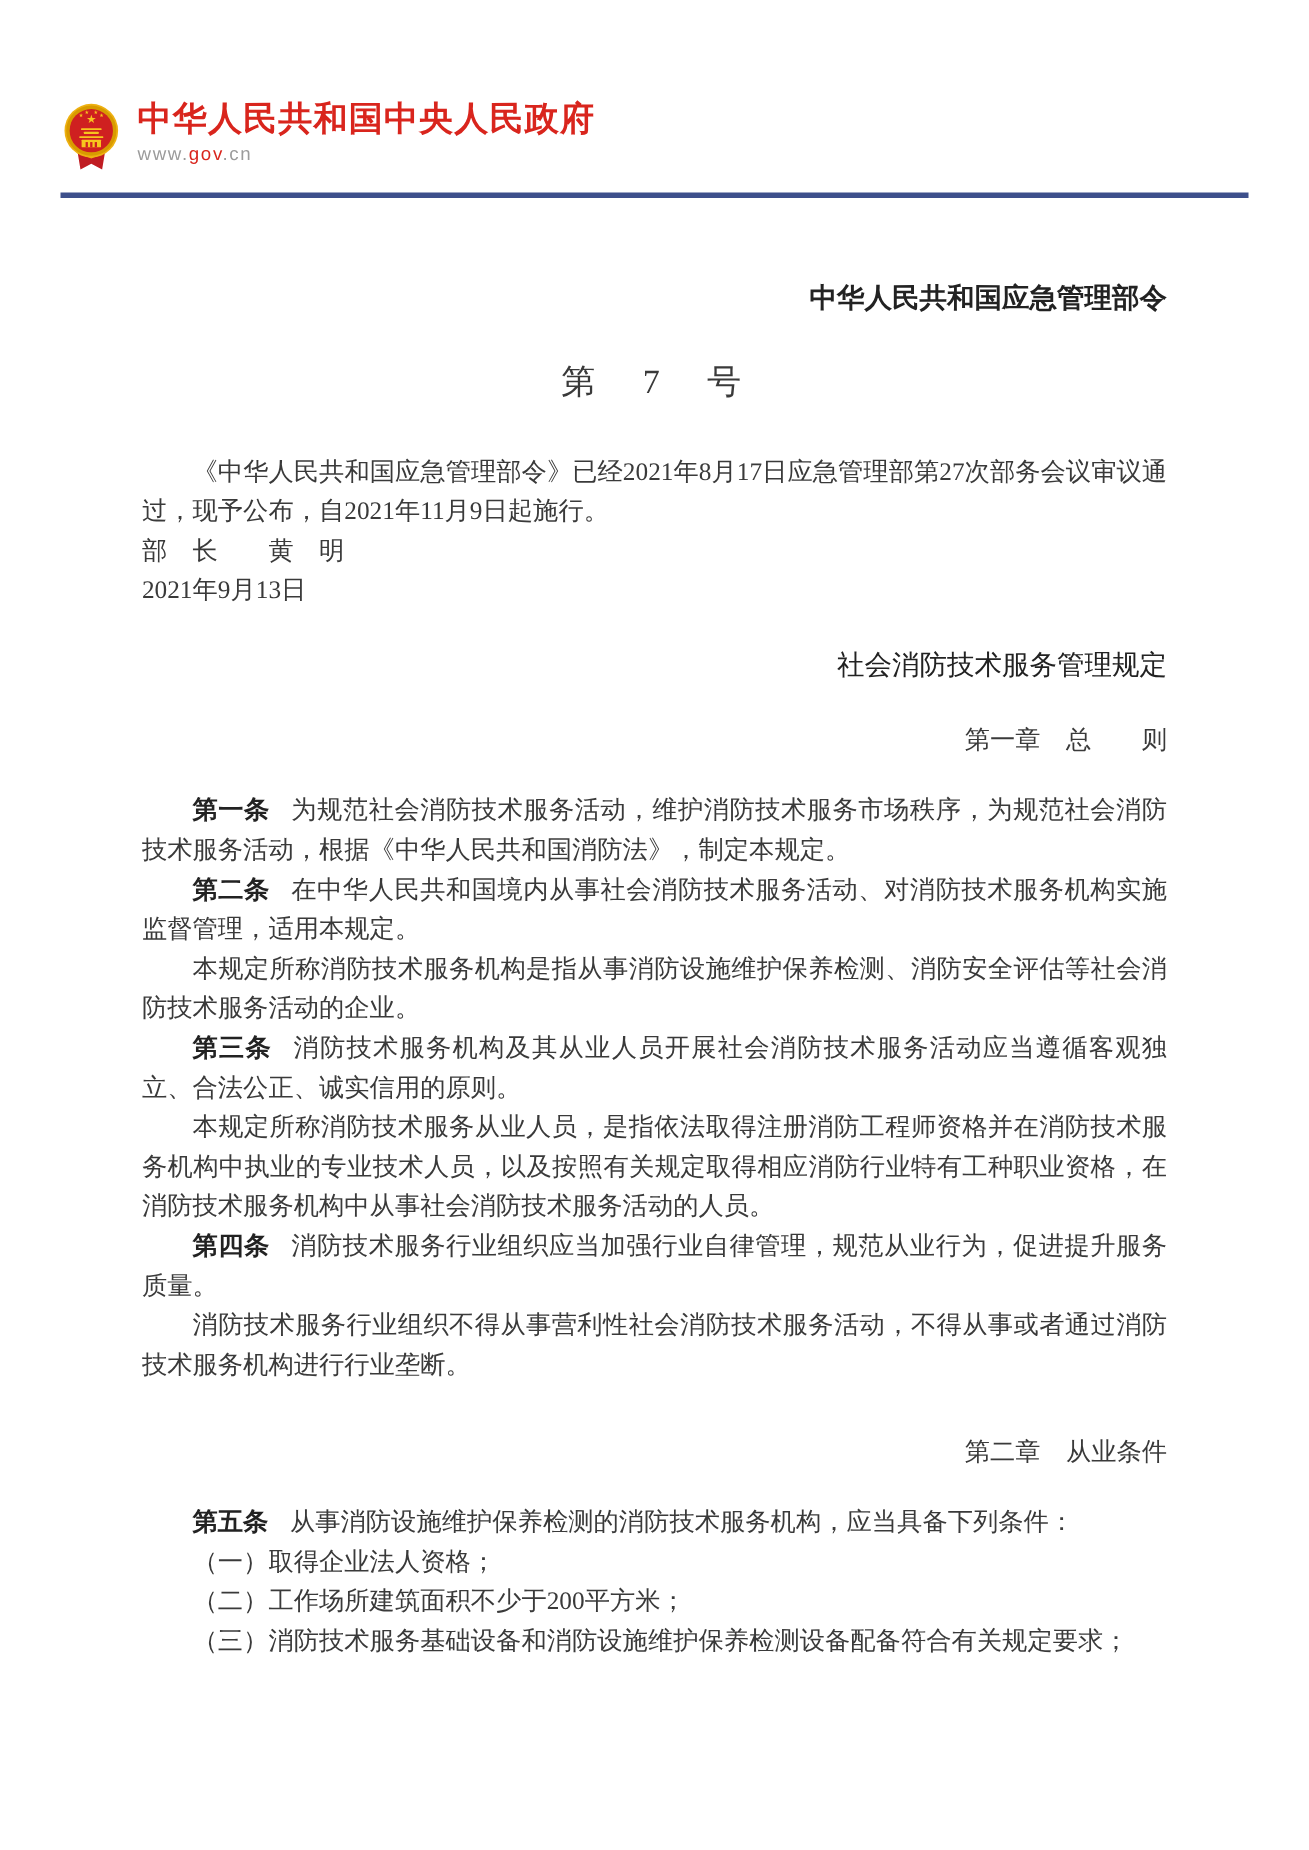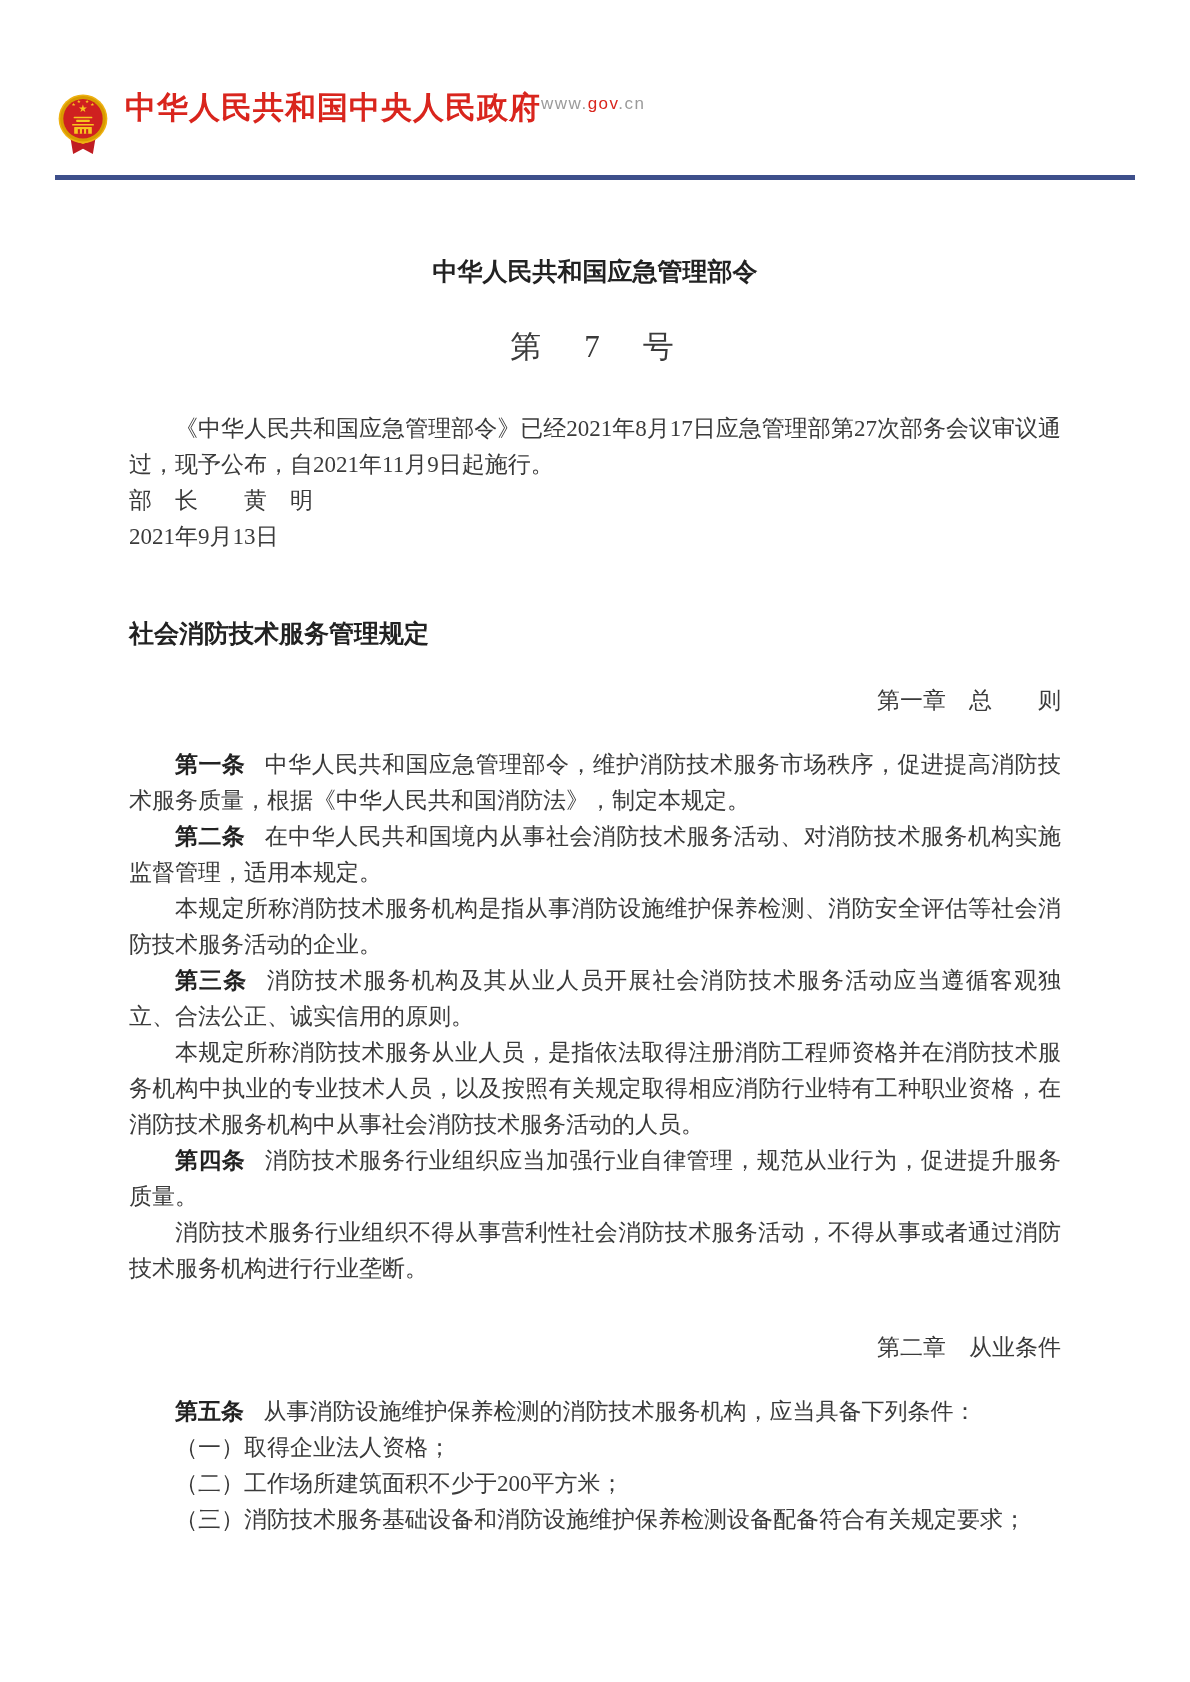--- a/index.html
+++ b/index.html
@@ -13,21 +13,21 @@
   }
   .page { position: absolute; inset: 0; background: #ffffff; }
 
   
   .site-header {
     position: absolute; left: 55px; top: 90px;
     display: flex; align-items: flex-start; gap: 14px;
     text-decoration: none; cursor: pointer;
   }
   .emblem { width: 56px; height: 70px; flex: 0 0 auto; }
-  .brand-block { display: flex; flex-direction: row; justify-content: flex-end; }
+  .brand-block { display: flex; flex-direction: column; justify-content: flex-end; }
   .brand-title {
     font-family: "Liberation Sans", "DejaVu Sans", sans-serif;
     font-weight: bold; font-size: 31px; line-height: 36px;
     color: #d9251d; letter-spacing: 1px;
   }
   .brand-url {
     font-family: "Liberation Sans", "DejaVu Sans", sans-serif;
     font-size: 17px; line-height: 22px; margin-top: 3px;
     color: #9b9b9b; letter-spacing: 1.5px;
   }
@@ -36,32 +36,32 @@
     position: absolute; left: 55px; top: 175px;
     width: 1080px; height: 5px; background: #3d4f8b;
   }
 
   
   .content {
     position: absolute; left: 129px; top: 245px; width: 932px;
     font-size: 23px; line-height: 36px; text-align: justify;
   }
   .decree-title {
-    text-align: center; font-weight: bold; font-size: 25px;
+    text-align: right; font-weight: bold; font-size: 25px;
     color: #222222; margin-top: 8px; line-height: 37px;
   }
   .decree-number {
     text-align: center; font-size: 31px; margin-top: 38px;
     letter-spacing: 6px; line-height: 37px;
   }
   .preamble { margin-top: 46px; text-indent: 2em; }
   .signature { text-align: left; padding-right: 203px; }
   .reg-title {
-    text-align: left; font-weight: bold; font-size: 25px;
-    color: #222222; margin-top: 60px; line-height: 37px;
+    text-align: right; font-weight: normal; font-size: 25px;
+    color: #222222; margin-top: 32px; line-height: 37px;
   }
   .chapter { text-align: right; margin-top: 30px; margin-bottom: 28px; line-height: 37px; }
   .chapter-2 { margin-top: 42px; }
   p.body-p { text-indent: 2em; }
   .lead { font-weight: bold; color: #222222; margin-right: 0.85em; }
 </style>
 </head>
 <body>
 
 <div class="page">
@@ -112,21 +112,21 @@
 
     <div class="signature">
       <div>部　长　　黄　明</div>
       <div>2021年9月13日</div>
     </div>
 
     <div class="reg-title">社会消防技术服务管理规定</div>
 
     <div class="chapter">第一章　总　　则</div>
 
-    <p class="body-p"><b class="lead">第一条</b><span>中华人民共和国应急管理部令，维护消防技术服务市场秩序，促进提高消防技术服务质量，根据《中华人民共和国消防法》，制定本规定。</span></p>
+    <p class="body-p"><b class="lead">第一条</b><span>为规范社会消防技术服务活动，维护消防技术服务市场秩序，为规范社会消防技术服务活动，根据《中华人民共和国消防法》，制定本规定。</span></p>
 
     <p class="body-p"><b class="lead">第二条</b><span>在中华人民共和国境内从事社会消防技术服务活动、对消防技术服务机构实施监督管理，适用本规定。</span></p>
 
     <p class="body-p">本规定所称消防技术服务机构是指从事消防设施维护保养检测、消防安全评估等社会消防技术服务活动的企业。</p>
 
     <p class="body-p"><b class="lead">第三条</b><span>消防技术服务机构及其从业人员开展社会消防技术服务活动应当遵循客观独立、合法公正、诚实信用的原则。</span></p>
 
     <p class="body-p">本规定所称消防技术服务从业人员，是指依法取得注册消防工程师资格并在消防技术服务机构中执业的专业技术人员，以及按照有关规定取得相应消防行业特有工种职业资格，在消防技术服务机构中从事社会消防技术服务活动的人员。</p>
 
     <p class="body-p"><b class="lead">第四条</b><span>消防技术服务行业组织应当加强行业自律管理，规范从业行为，促进提升服务质量。</span></p>

